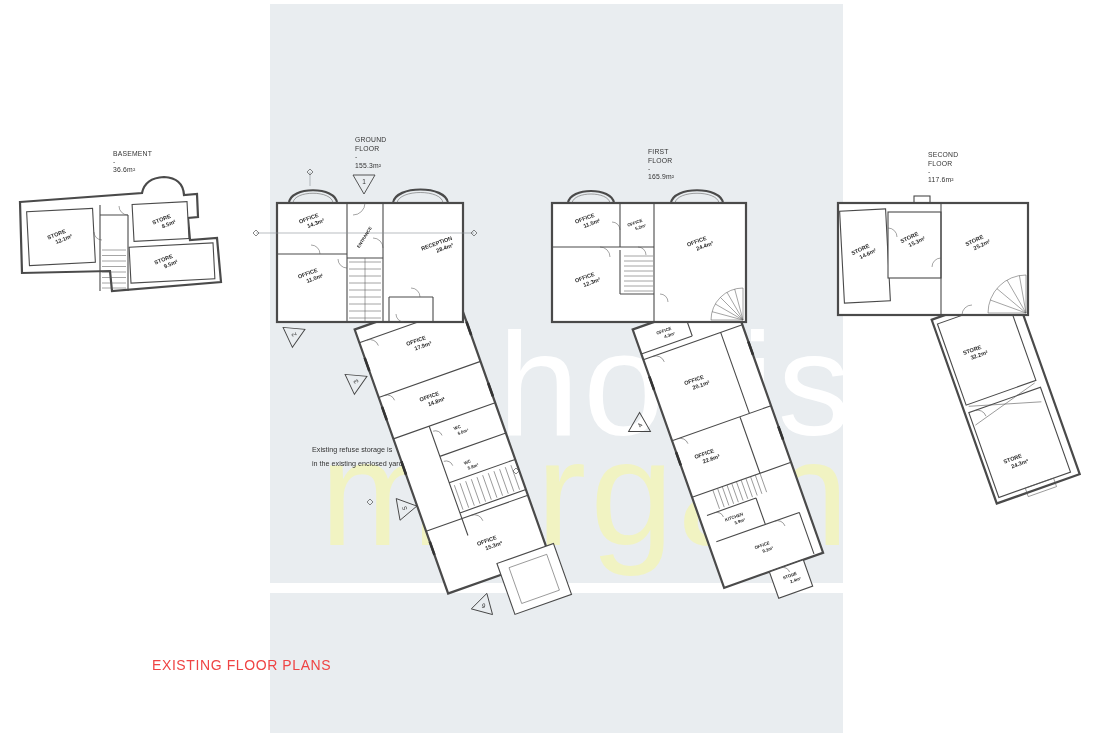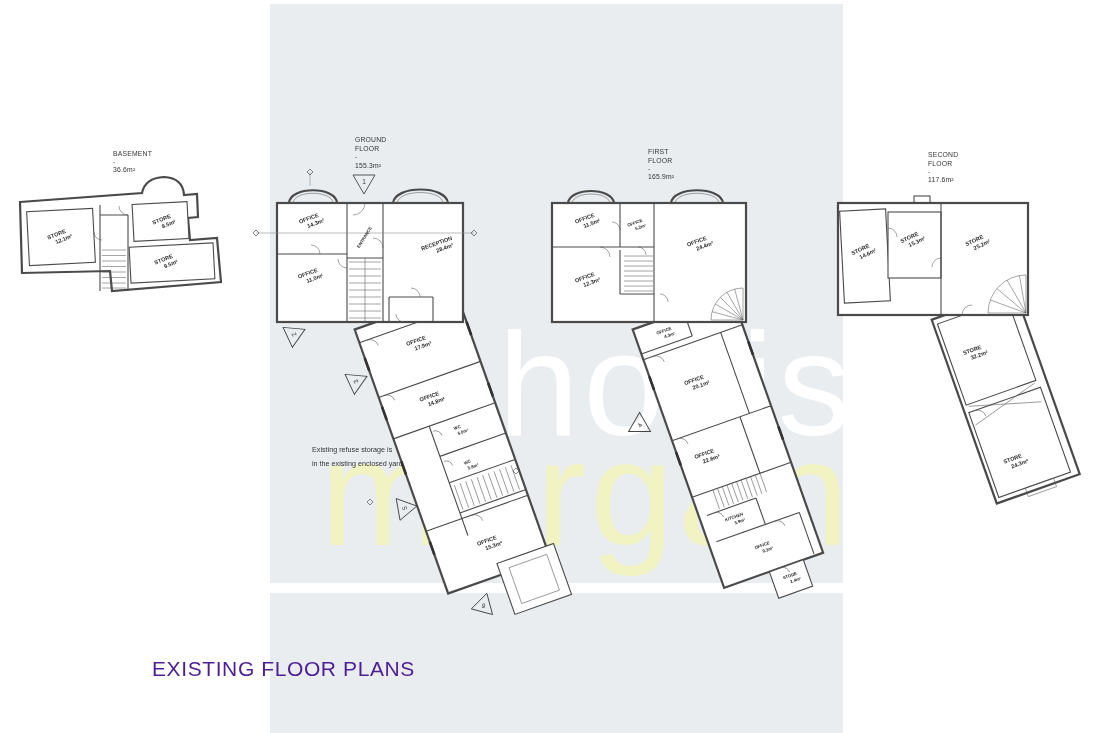--- a/index.html
+++ b/index.html
@@ -5,21 +5,21 @@
   html,body{margin:0;padding:0;background:#fff;}
   .canvas{position:relative;width:1100px;height:733px;background:#ffffff;overflow:hidden;
           font-family:"Liberation Sans",sans-serif;}
   .band{position:absolute;left:270px;top:4px;width:573px;height:729px;background:#e9edf0;}
   .band-strip{position:absolute;left:270px;top:583px;width:573px;height:10px;background:#ffffff;}
   .wm{position:absolute;font-family:"Liberation Sans",sans-serif;font-weight:100;line-height:1;
       letter-spacing:4px;user-select:none;}
   .wm1{left:498px;top:312px;font-size:146px;color:#ffffff;}
   .wm2{left:320px;top:418px;font-size:150px;color:#f1f3c2;}
   svg.plans{position:absolute;left:0;top:0;}
-  .sheet-title{position:absolute;left:152px;top:657px;font-size:21px;color:#4c1d95;letter-spacing:.6px;}
+  .sheet-title{position:absolute;left:152px;top:657px;font-size:14px;color:#ef4444;letter-spacing:.6px;}
   
   .w1{fill:none;stroke:#4a4a4a;stroke-width:2.2;stroke-linejoin:miter;}
   .w2{fill:none;stroke:#4a4a4a;stroke-width:1.1;}
   .w3{fill:none;stroke:#5a5a5a;stroke-width:.55;}
   .fw{fill:#ffffff;stroke:#4a4a4a;stroke-width:2.2;stroke-linejoin:miter;}
   .fwt{fill:#ffffff;stroke:#4a4a4a;stroke-width:1.1;}
   .rl{font-family:"Liberation Sans",sans-serif;font-size:5.6px;font-weight:700;fill:#2a2a2a;text-anchor:middle;}
   .rs{font-size:4.3px;}
   .pt{font-family:"Liberation Sans",sans-serif;font-size:6.8px;fill:#333;letter-spacing:.2px;}
   .note{font-family:"Liberation Sans",sans-serif;font-size:7.2px;fill:#333;}

